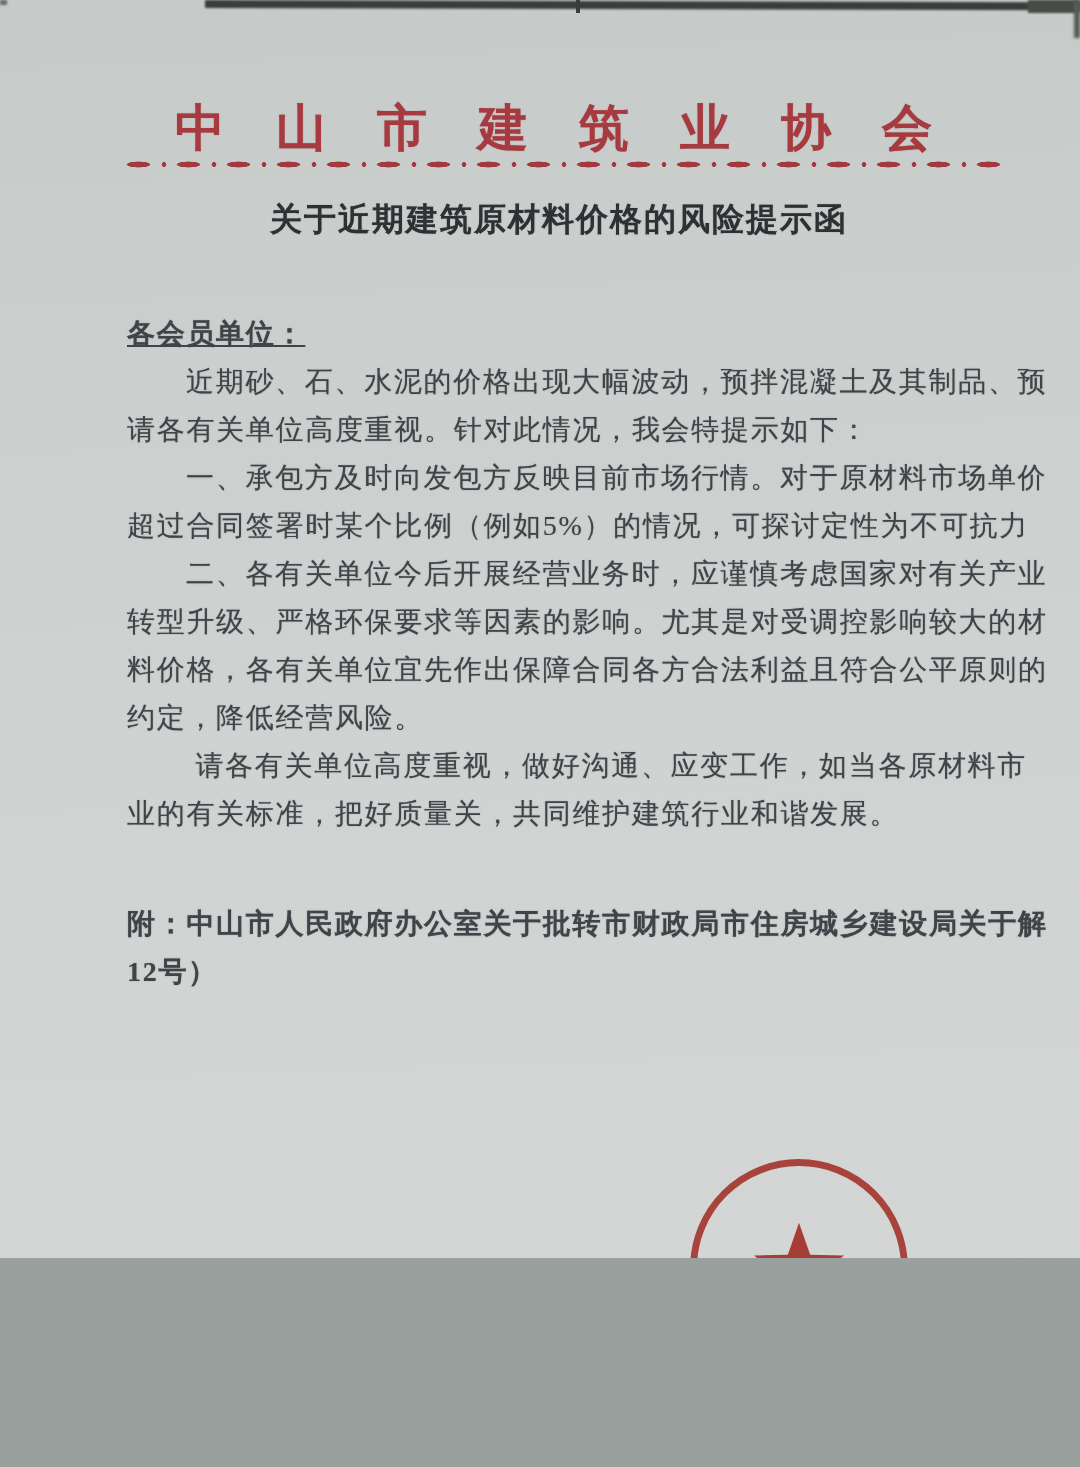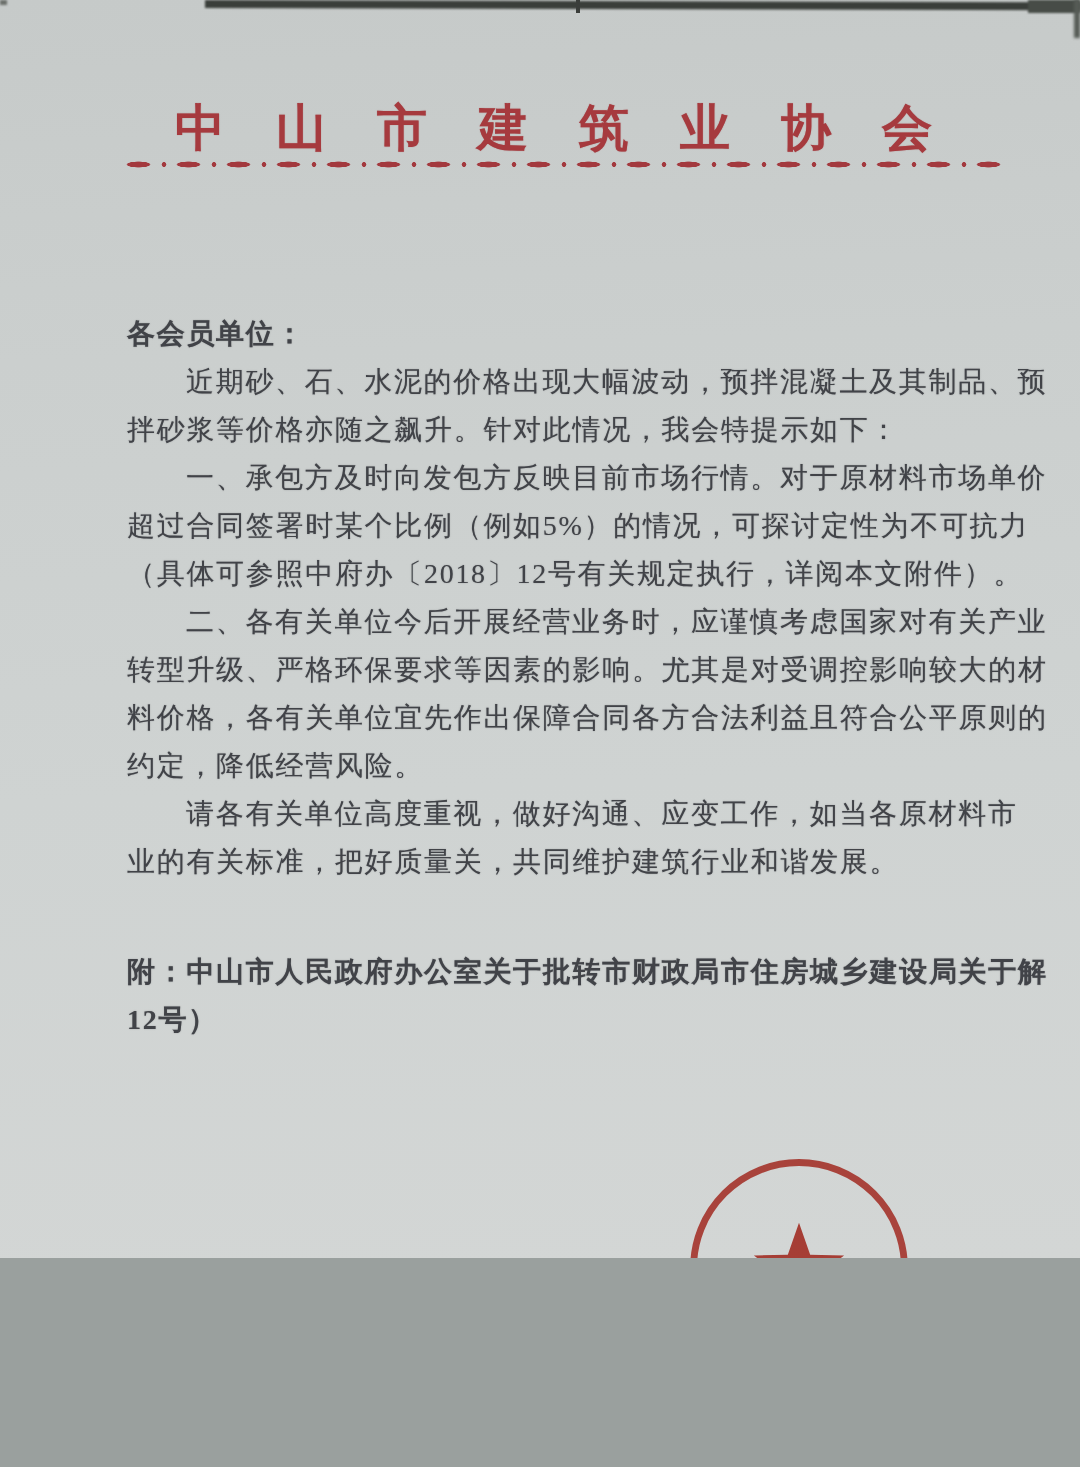--- a/index.html
+++ b/index.html
@@ -47,22 +47,22 @@
     font-size:32px;font-weight:700;letter-spacing:2px;
     color:#2f3033;text-shadow:0 0 1px rgba(47,48,51,.55);
   }
   .content{
     position:absolute;left:127px;top:310px;width:900px;
     color:var(--ink,#414348);
     font-size:28px;letter-spacing:1.7px;
     text-shadow:0 0 1.2px rgba(65,67,72,.5);
   }
   .line{height:48px;line-height:48px;white-space:nowrap;}
-  .ind{padding-left:59px;}
-  .salutation{font-weight:700;}
+  .ind{padding-left:59px;text-align:right;}
+  .salutation{font-weight:700;text-decoration:underline;}
   .attachment{margin-top:62px;font-weight:600;}
 
   .signature-org{
     position:absolute;left:639px;top:1332px;white-space:nowrap;
     font-size:28px;letter-spacing:1px;color:#3f4145;
     text-shadow:0 0 1.2px rgba(63,65,69,.5);
   }
   .signature-date{
     position:absolute;left:652px;top:1378px;white-space:nowrap;
     font-size:32px;letter-spacing:1px;color:#3f4145;
@@ -80,30 +80,30 @@
 <div class="photo">
 
   <div class="edge-top"></div>
   <div class="edge-corner"></div>
   <div class="edge-sliver"></div>
   <div class="edge-tick"></div>
   <div class="edge-dot"></div>
 
   <div class="letterhead">中山市建筑业协会</div>
   <div class="rule"></div>
+  <div class="doc-title">关于近期建筑原材料价格的风险提示函</div>
 
   <div class="content">
     <div class="line salutation">各会员单位：</div>
 
     <div class="line ind">近期砂、石、水泥的价格出现大幅波动，预拌混凝土及其制品、预</div>
-    <div class="line">拌砂浆等价格亦随之飙升。针对此情况，我会特提示如下：</div>
+    <div class="line">请各有关单位高度重视。针对此情况，我会特提示如下：</div>
 
     <div class="line ind">一、承包方及时向发包方反映目前市场行情。对于原材料市场单价</div>
     <div class="line">超过合同签署时某个比例（例如5%）的情况，可探讨定性为不可抗力</div>
-    <div class="line">（具体可参照中府办〔2018〕12号有关规定执行，详阅本文附件）。</div>
 
     <div class="line ind">二、各有关单位今后开展经营业务时，应谨慎考虑国家对有关产业</div>
     <div class="line">转型升级、严格环保要求等因素的影响。尤其是对受调控影响较大的材</div>
     <div class="line">料价格，各有关单位宜先作出保障合同各方合法利益且符合公平原则的</div>
     <div class="line">约定，降低经营风险。</div>
 
     <div class="line ind">请各有关单位高度重视，做好沟通、应变工作，如当各原材料市</div>
     <div class="line">业的有关标准，把好质量关，共同维护建筑行业和谐发展。</div>
 
     <div class="attachment">

